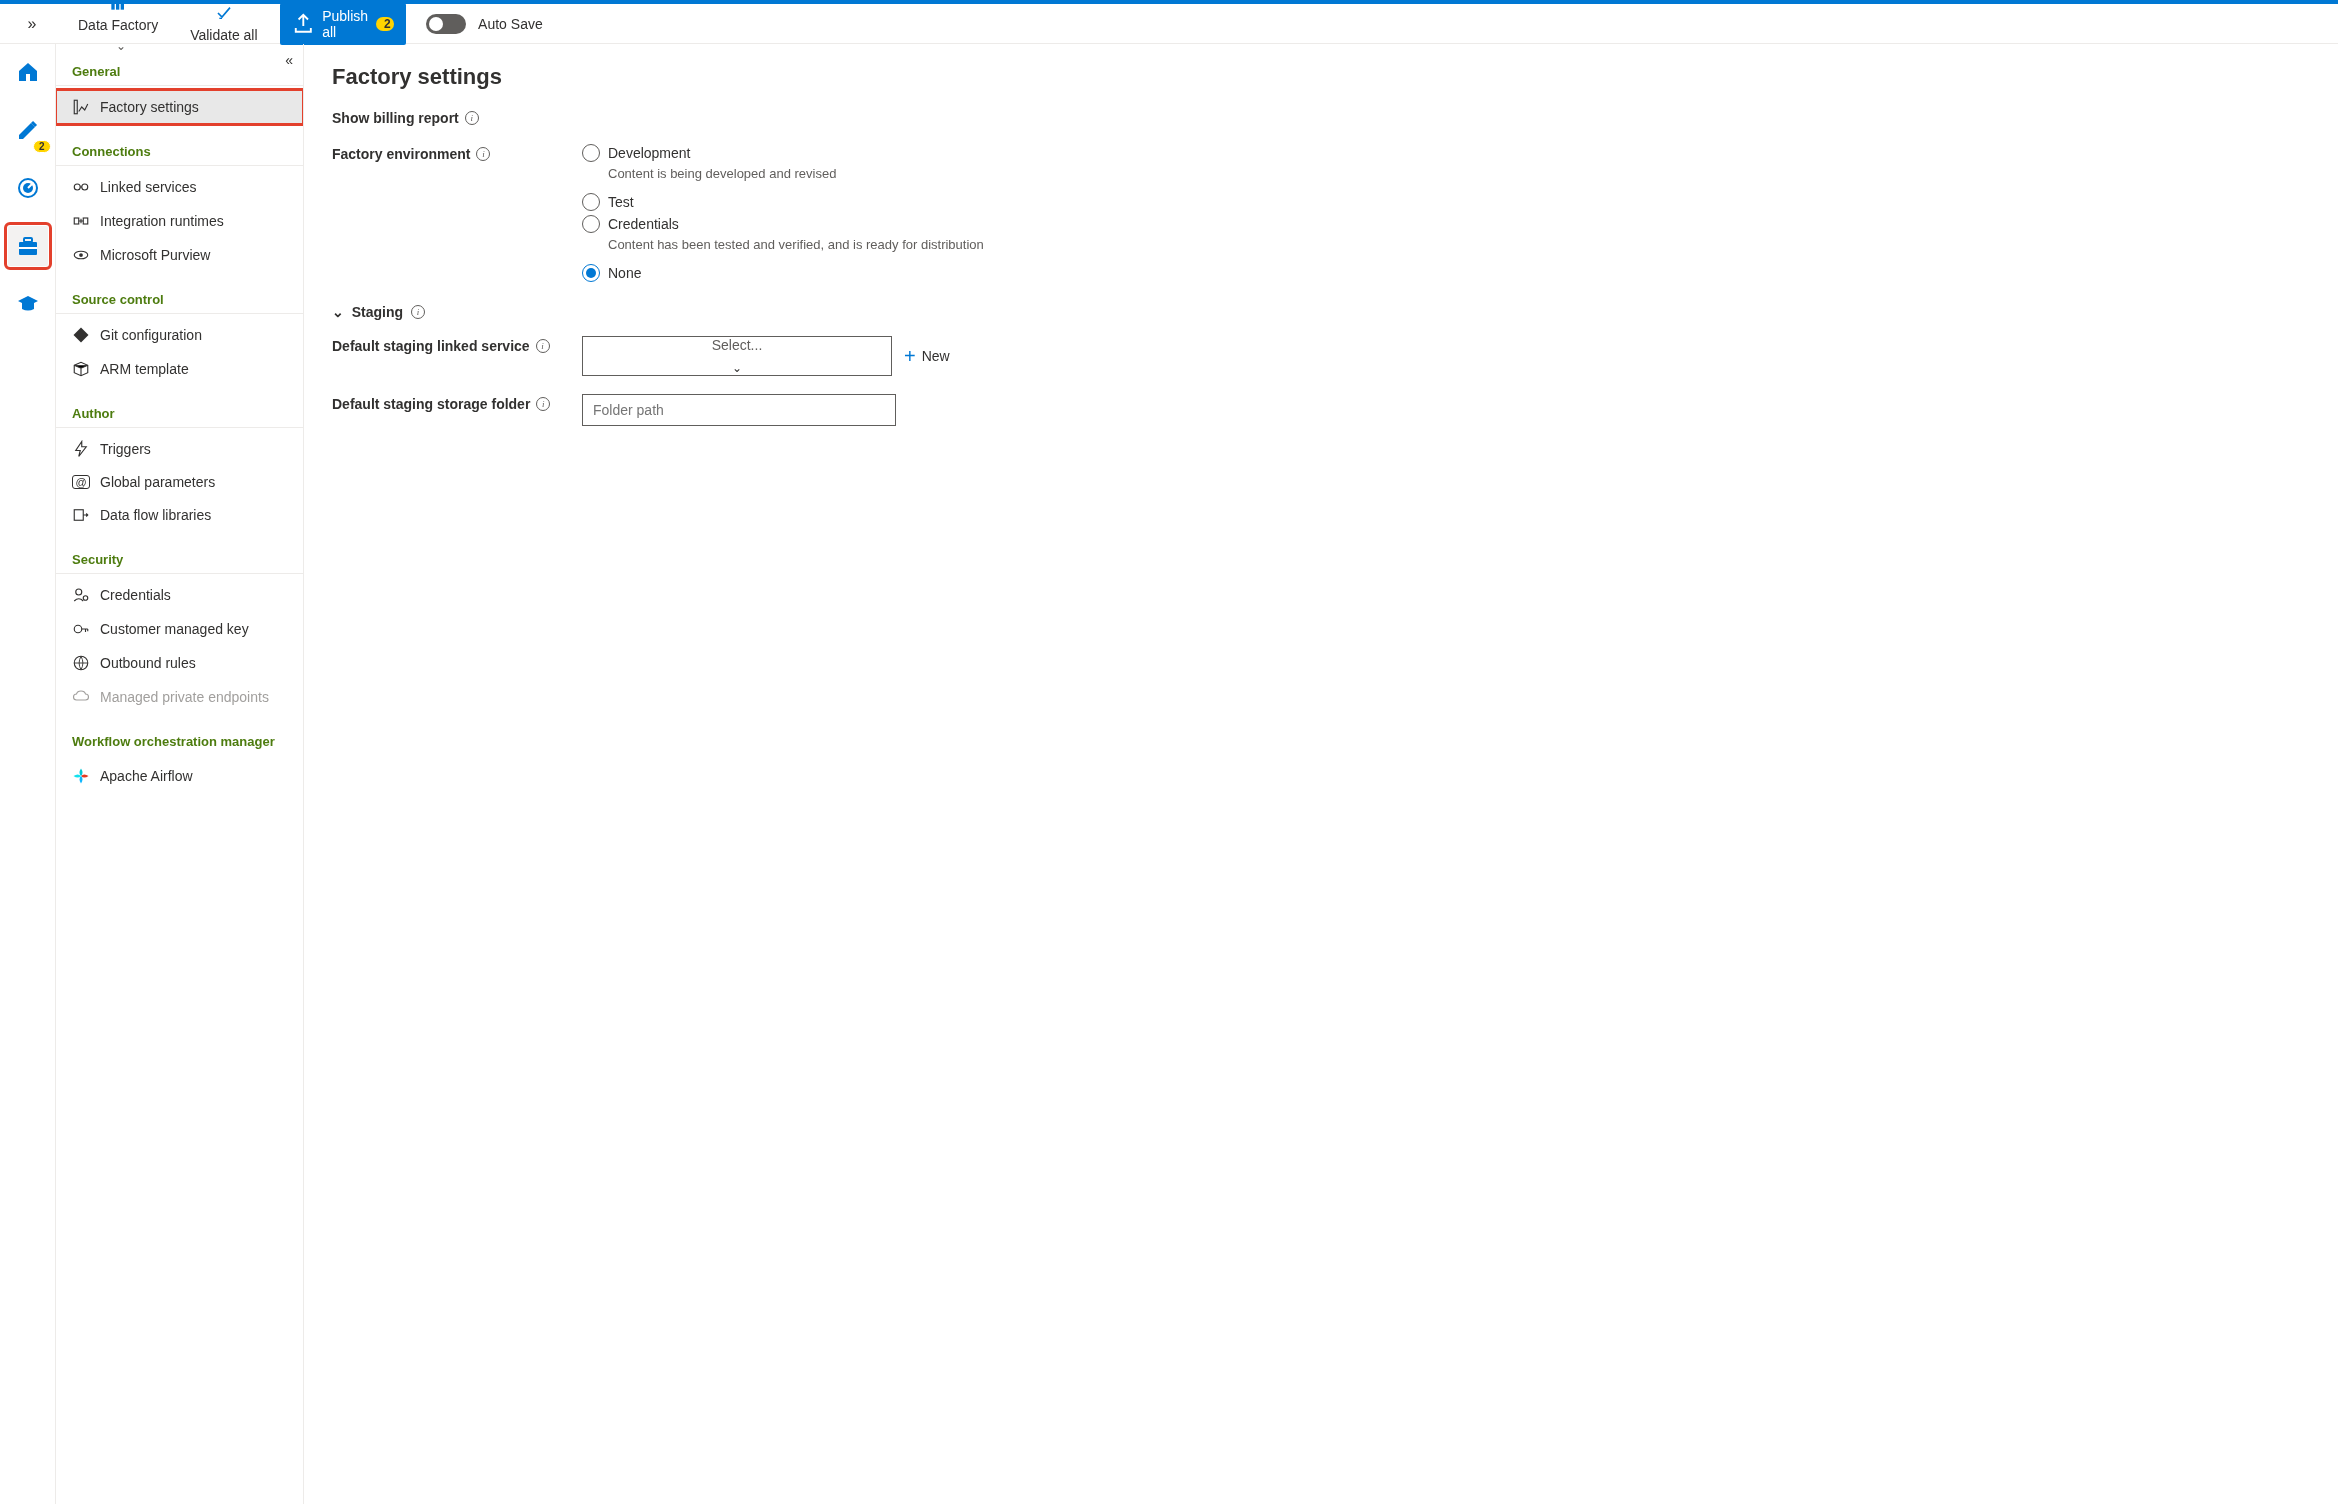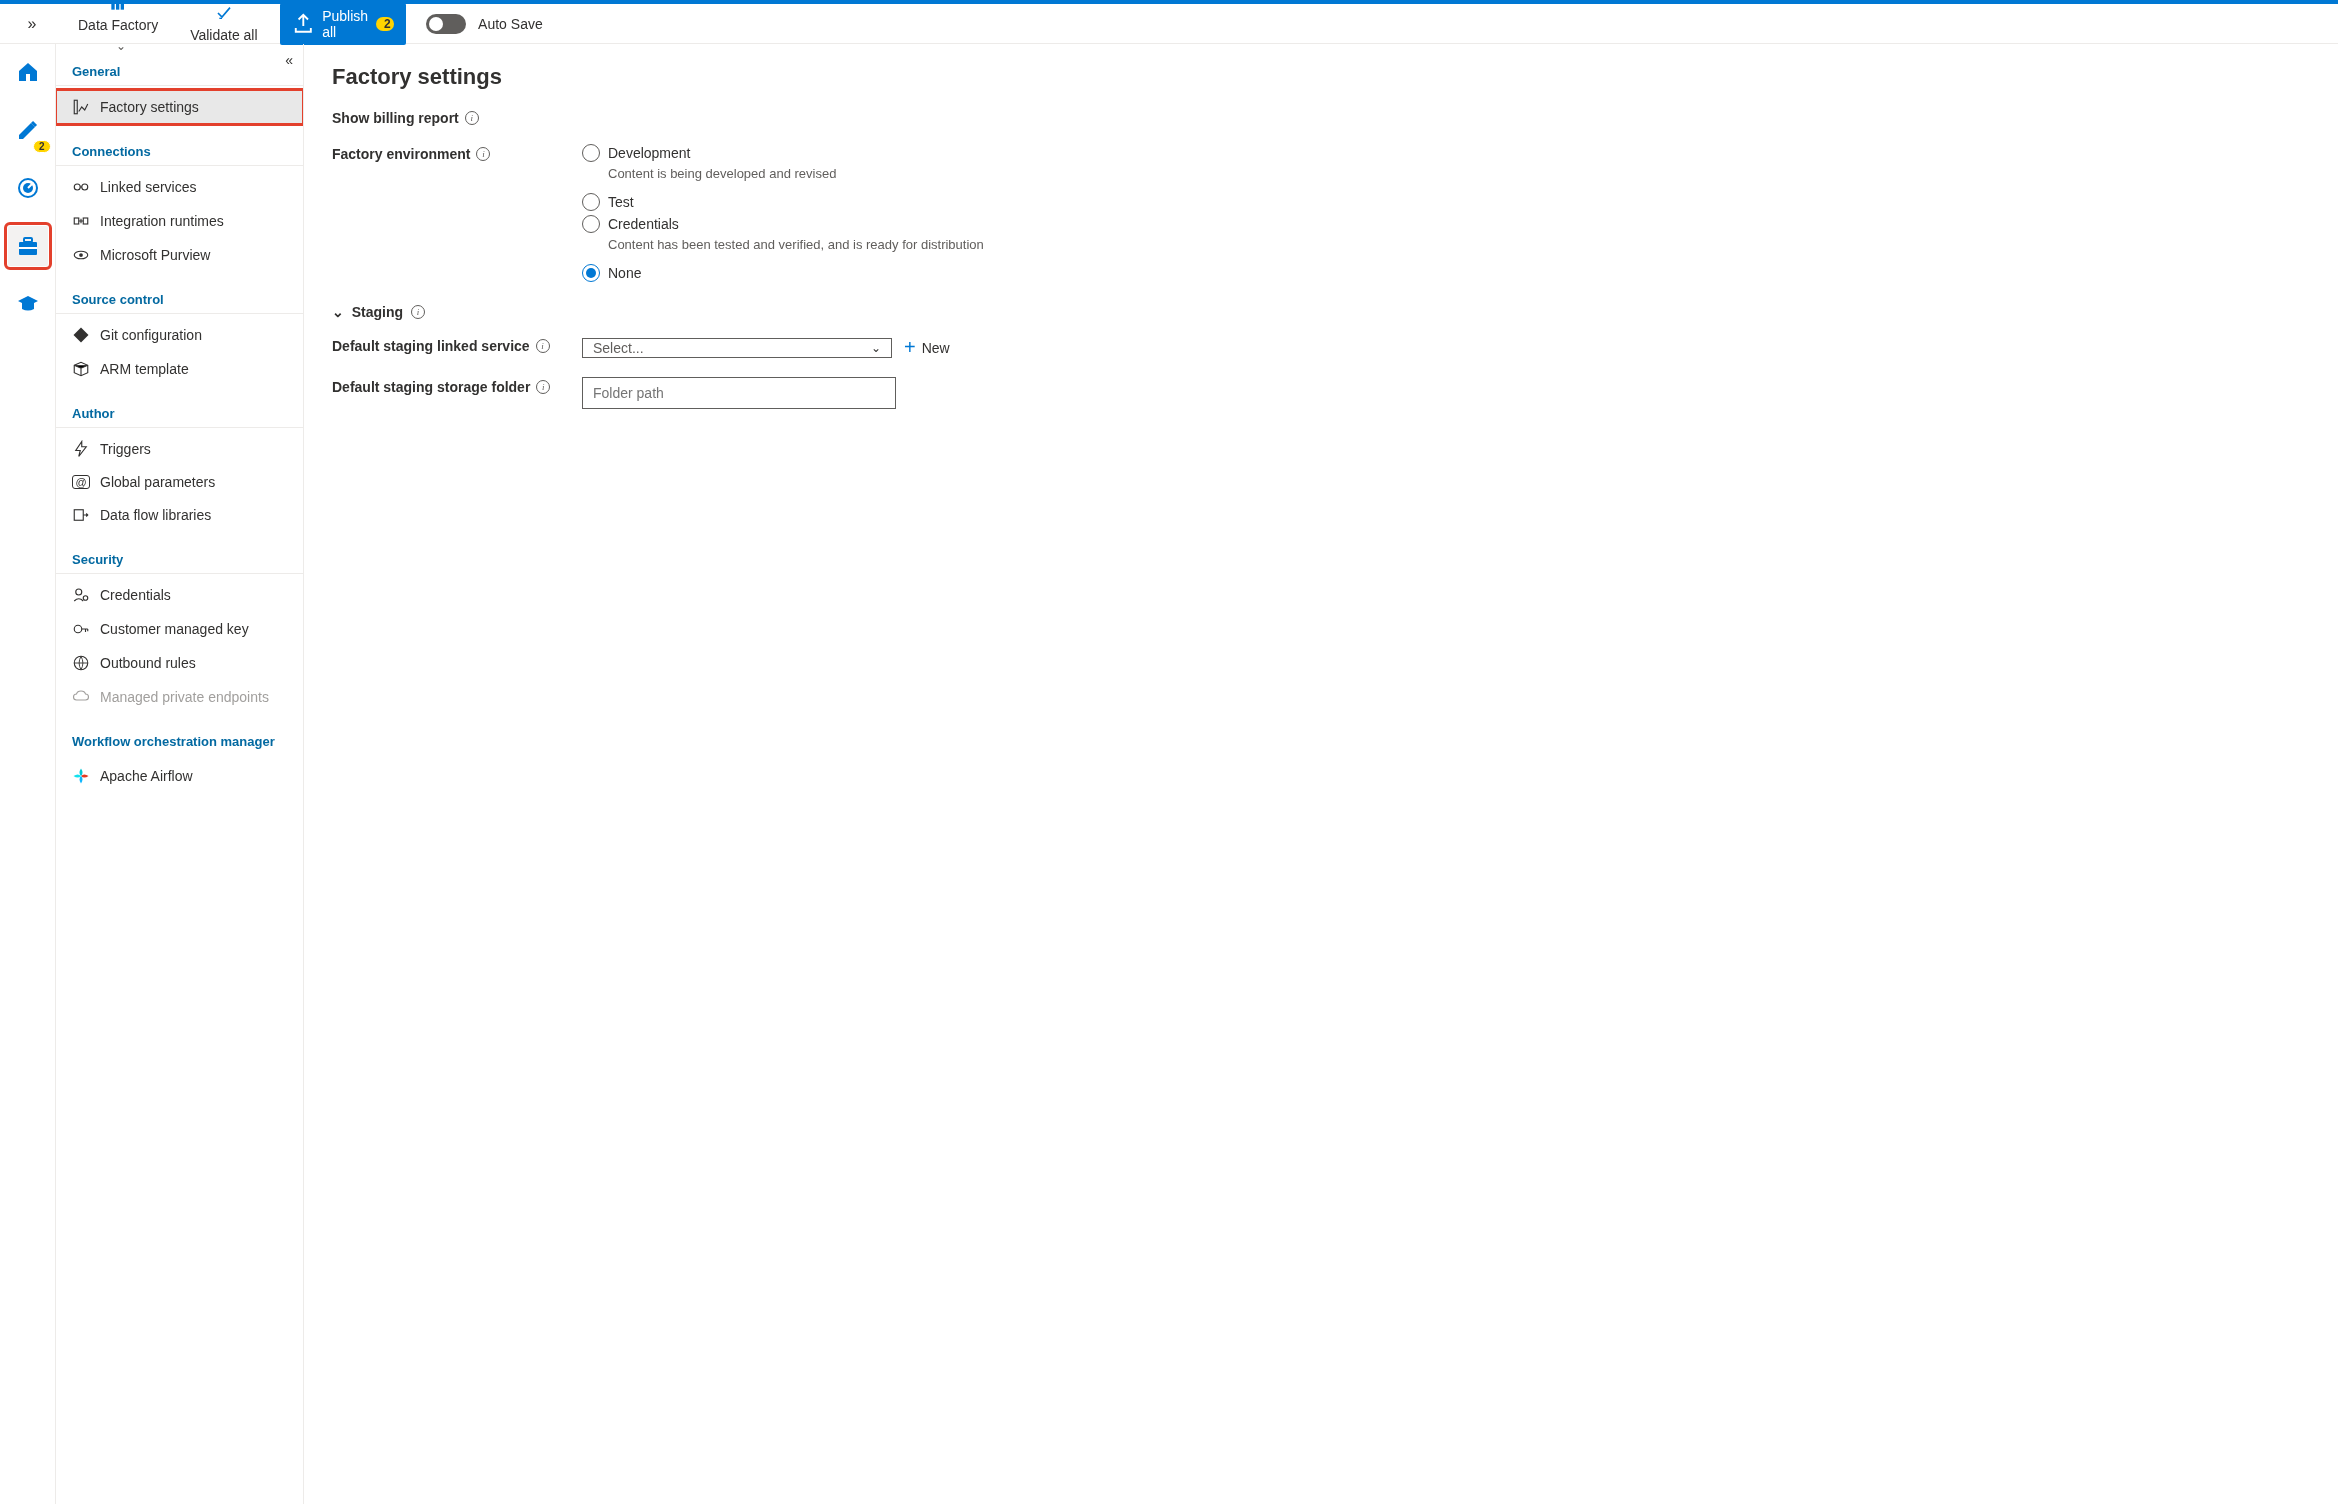--- a/index.html
+++ b/index.html
@@ -152,21 +152,21 @@
     font-size: 14px;
     color: #323130;
     cursor: pointer;
   }
   .side-section {
     padding: 12px 0 0 0;
   }
   .side-section-title {
     font-weight: 600;
     font-size: 13px;
-    color: #0369a1;
+    color: #4d7c0f;
     padding: 8px 16px 6px 16px;
     border-bottom: 1px solid #edebe9;
     margin: 0 0px 4px 0px;
   }
   .side-item {
     display: flex;
     align-items: center;
     gap: 10px;
     padding: 8px 16px;
     cursor: pointer;
@@ -255,28 +255,29 @@
   .section-head {
     display: flex;
     align-items: center;
     gap: 8px;
     font-weight: 600;
     margin: 10px 0 16px 0;
     cursor: pointer;
   }
   .select-box {
     width: 310px;
-    height: 20px;
+    height: 40px;
     border: 1px solid #605e5c;
     display: flex;
     align-items: center;
     justify-content: space-between;
     padding: 0 10px;
     cursor: pointer;
     color: #605e5c;
+    flex-direction: column;
   }
   .select-box .chev { color: #323130; font-size: 12px; }
   .text-input {
     width: 314px;
     height: 32px;
     border: 1px solid #605e5c;
     padding: 0 10px;
     font-family: inherit;
     font-size: 14px;
   }

